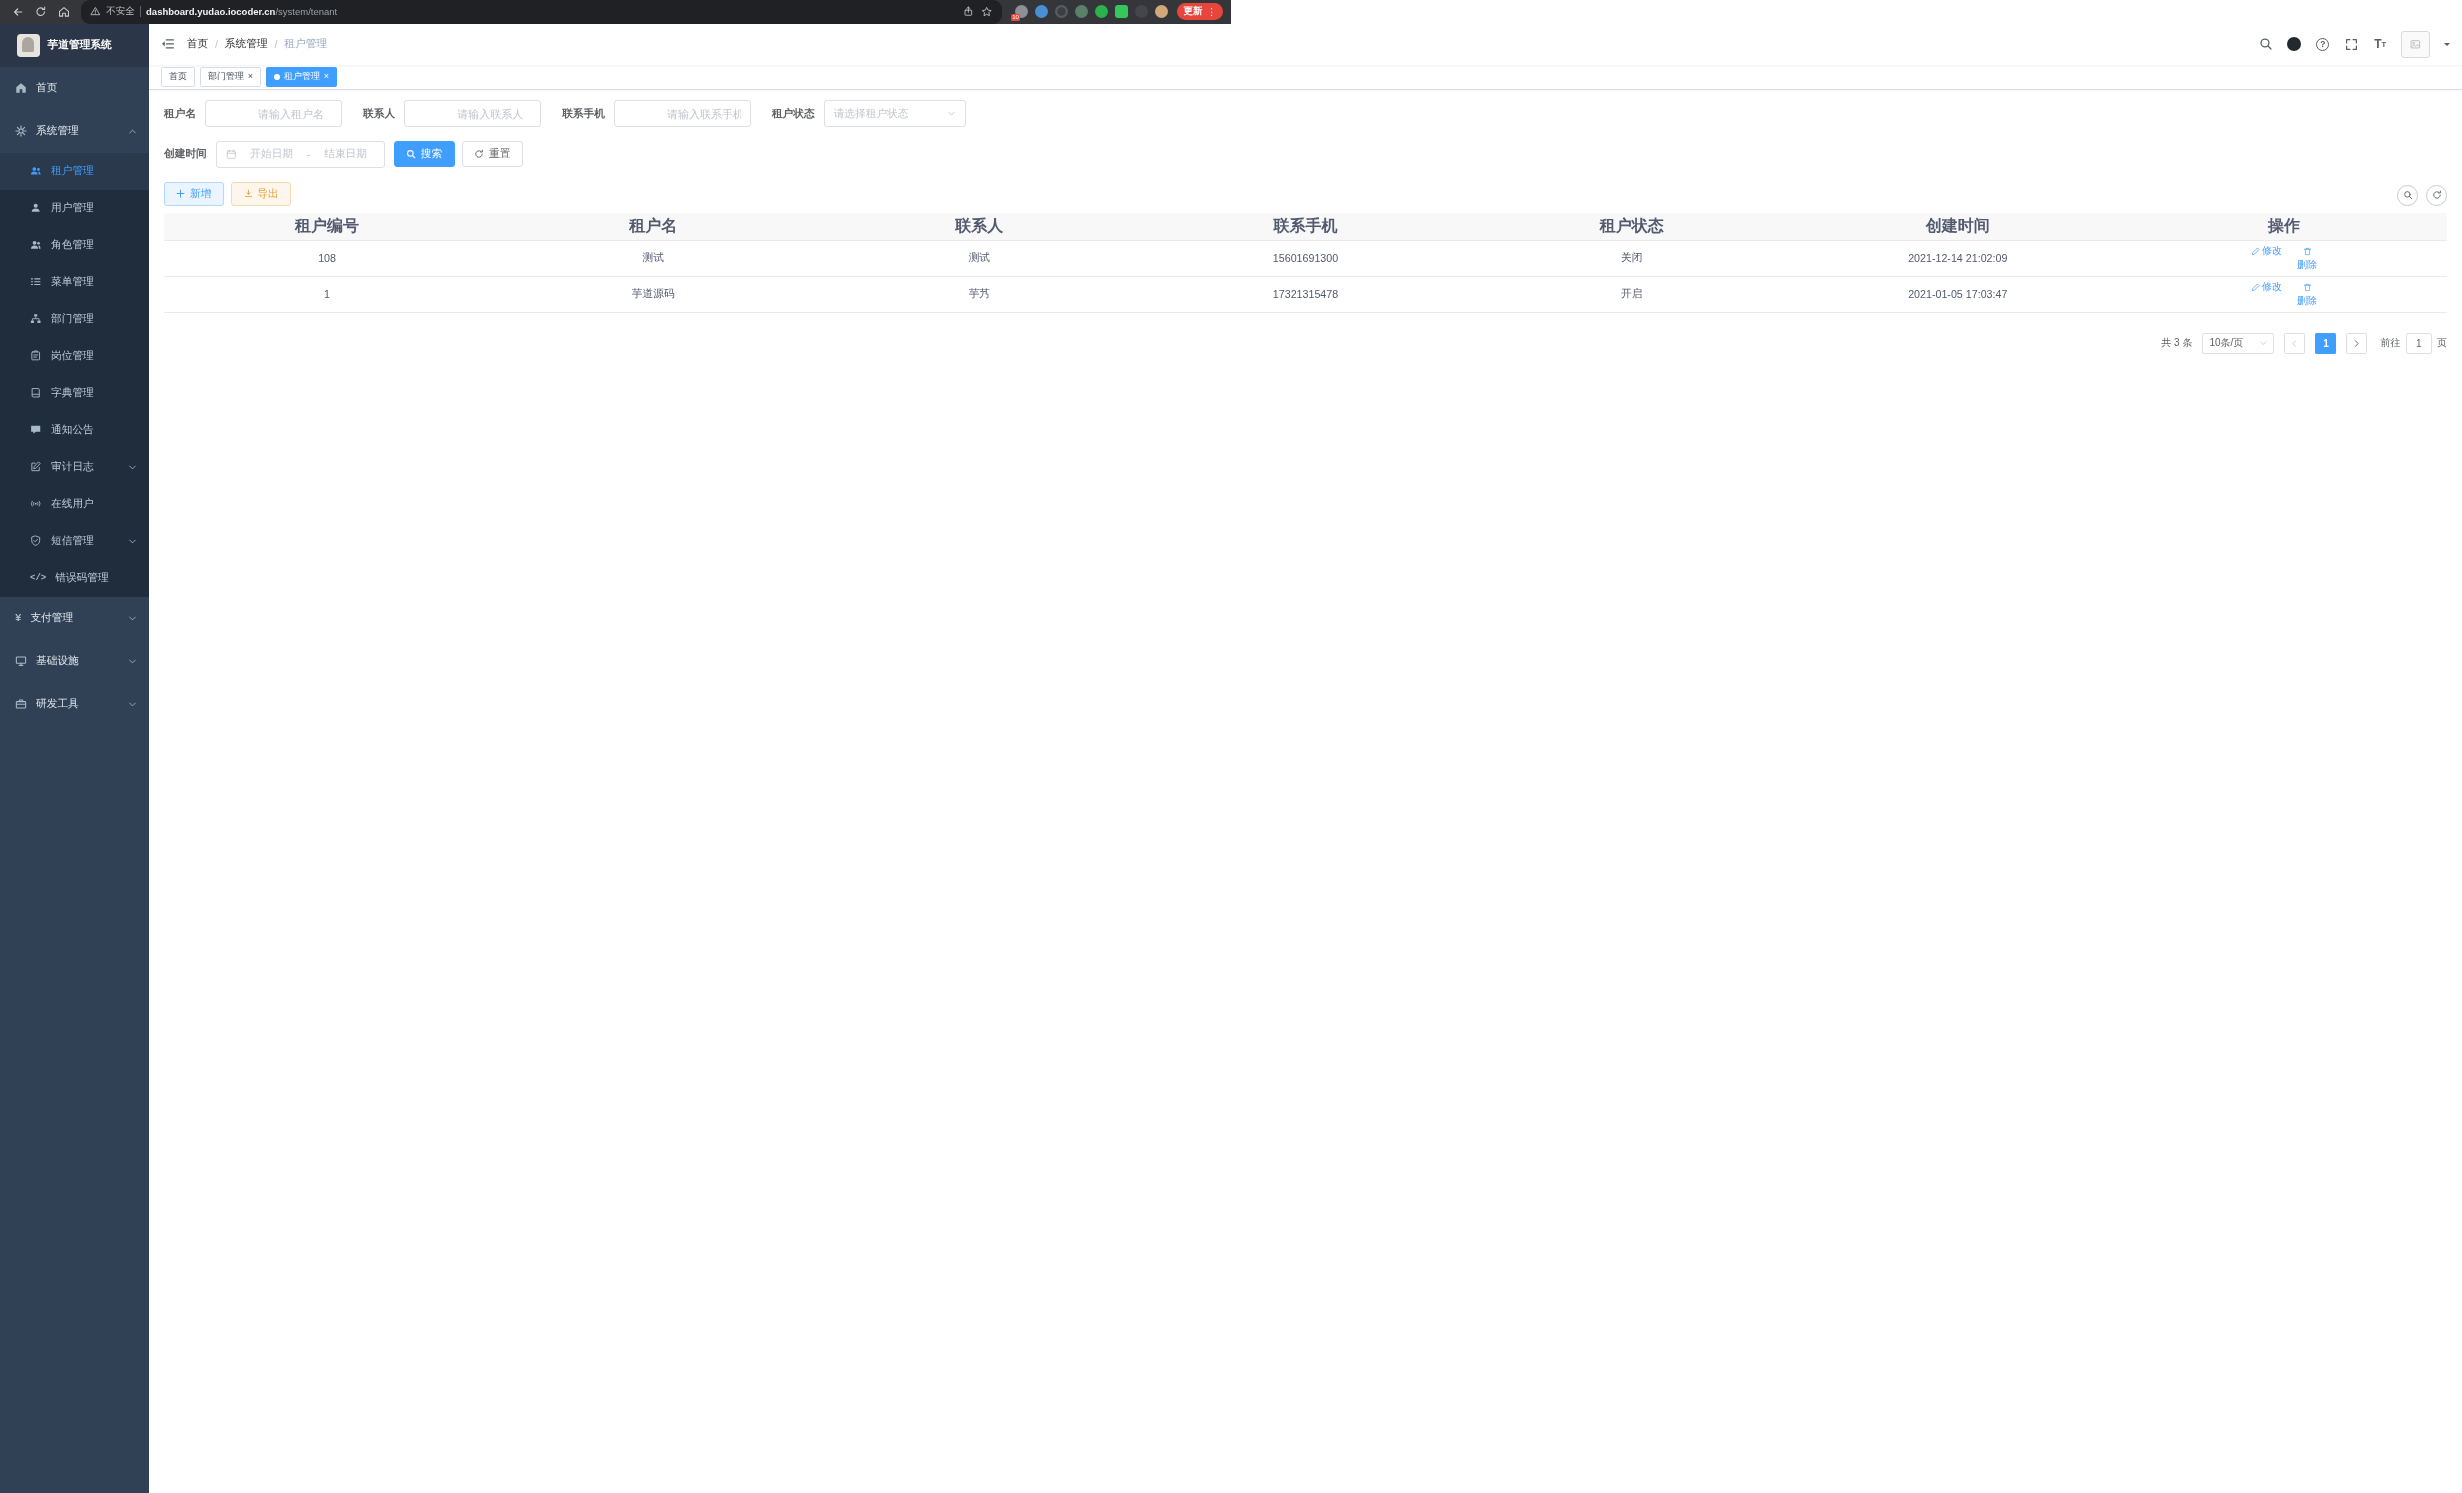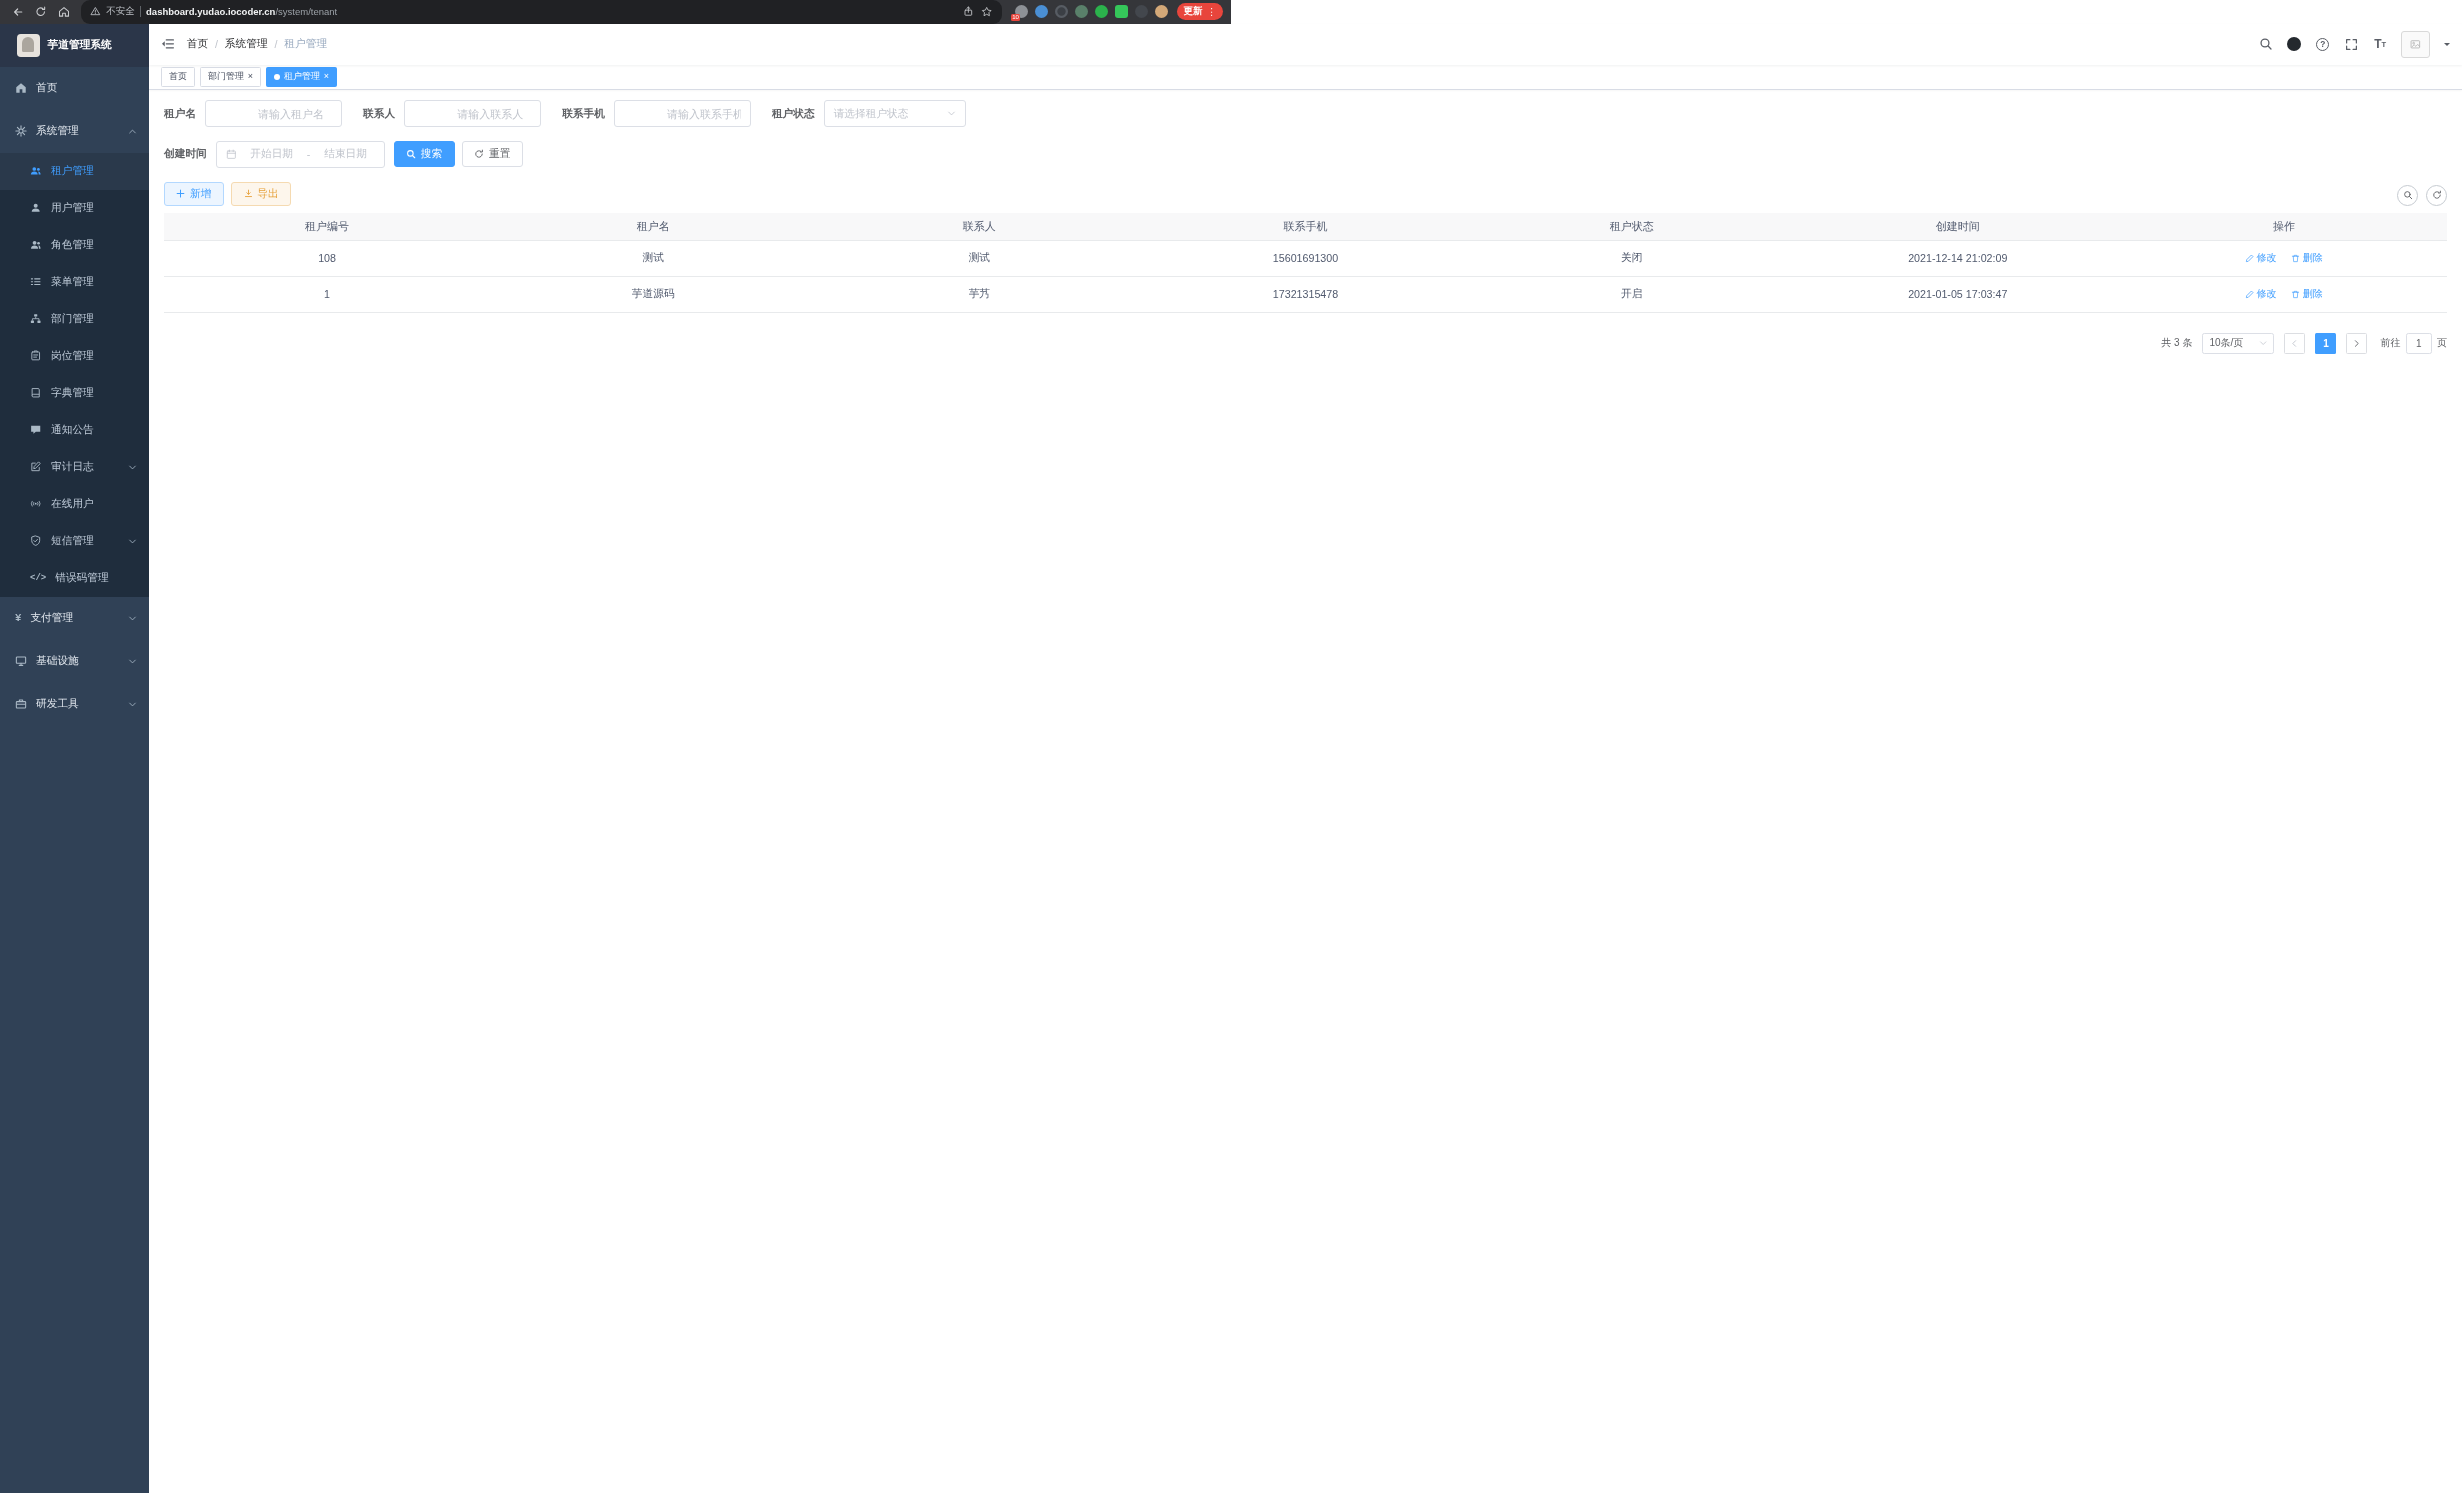--- a/index.html
+++ b/index.html
@@ -86,24 +86,24 @@
   .btn-primary { background:#409eff; border-color:#409eff; color:#fff; }
   .btn-plain-primary { background:#ecf5ff; border-color:#b3d8ff; color:#409eff; }
   .btn-plain-warning { background:#fdf6ec; border-color:#f5dab1; color:#e6a23c; }
   .btn .b-ic { display:flex; }
 
   .toolbar-row { display:flex; align-items:flex-end; margin-bottom:7.6px; }
   .toolbar-row .spacer { flex:1; }
   .circ-btn { width:21px; height:21px; border:0.8px solid #c6cbd1; border-radius:50%; display:flex; align-items:center; justify-content:center; color:#606266; margin-left:7.6px; cursor:pointer; background:#fff; }
 
   table.grid { width:100%; border-collapse:collapse; table-layout:fixed; }
-  .grid th { background:#f8f8f9; height:27px; font-size:11px; color:#515a6e; font-weight:400; text-align:center; border-bottom:0.8px solid #e8eaec; }
+  .grid th { background:#f8f8f9; height:27px; font-size:16px; color:#515a6e; font-weight:700; text-align:center; border-bottom:0.8px solid #e8eaec; }
   .grid td { height:36px; font-size:10.7px; color:#515a6e; text-align:center; border-bottom:0.8px solid #e8eaec; }
   .op-link { color:#409eff; font-size:10px; display:inline-flex; align-items:center; gap:2.3px; cursor:pointer; }
-  .op-link + .op-link { margin-left:12px; }
+  .op-link + .op-link { margin-left:12px;flex-direction:column; }
 
   .pagination { display:flex; align-items:center; justify-content:flex-end; margin-top:20px; font-size:10px; color:#606266; gap:10px; }
   .pg-size { width:72px; height:21px; border:0.8px solid #dcdfe6; border-radius:2.3px; display:flex; align-items:center; justify-content:space-between; padding:0 6px; color:#606266; cursor:pointer; }
   .pg-btn { width:21px; height:21px; border:0.8px solid #dcdee2; border-radius:1.5px; background:#fff; display:flex; align-items:center; justify-content:center; cursor:pointer; }
   .pg-btn.disabled { color:#c0c4cc; }
   .pg-btn.next { color:#606266; }
   .pg-page { width:21px; height:21px; border-radius:1.5px; background:#409eff; color:#fff; display:flex; align-items:center; justify-content:center; font-weight:700; cursor:pointer; }
   .pg-goto { display:flex; align-items:center; gap:5.3px; margin-left:3px; }
   .pg-goto input { width:26px; height:21px; border:0.8px solid #dcdfe6; border-radius:2.3px; text-align:center; font-size:10px; color:#606266; outline:none; font-family:inherit; }
 </style>

